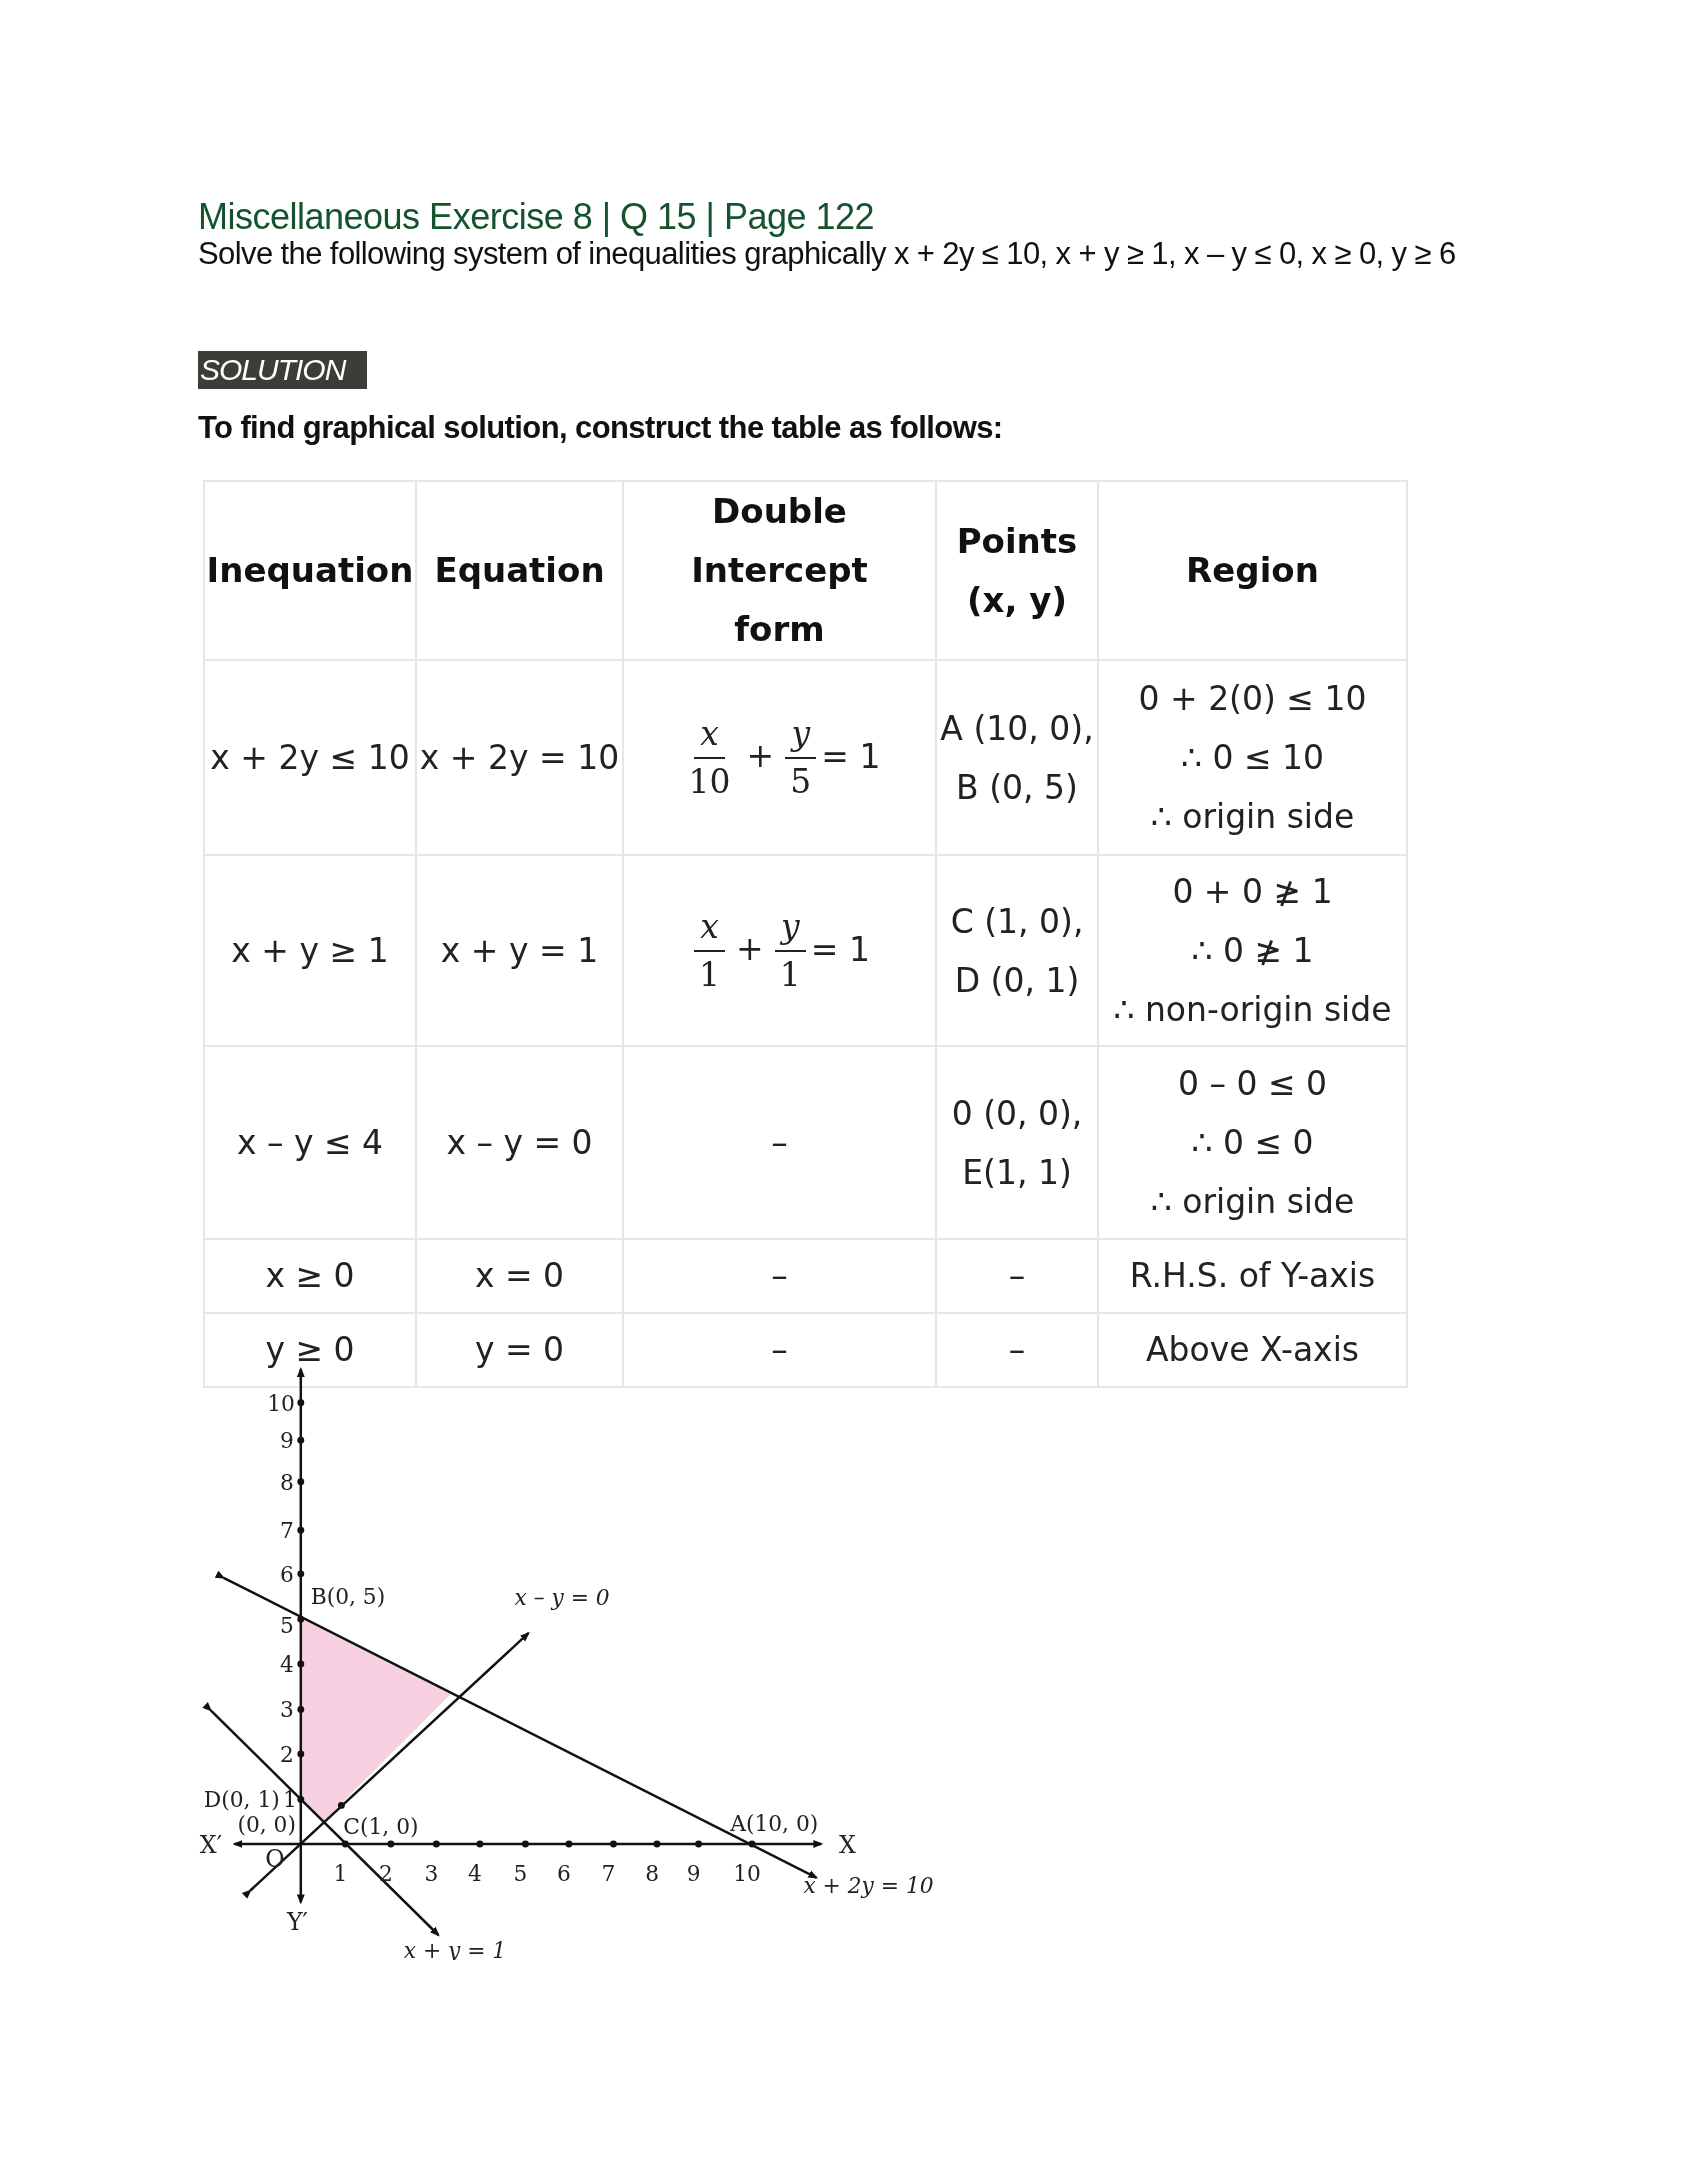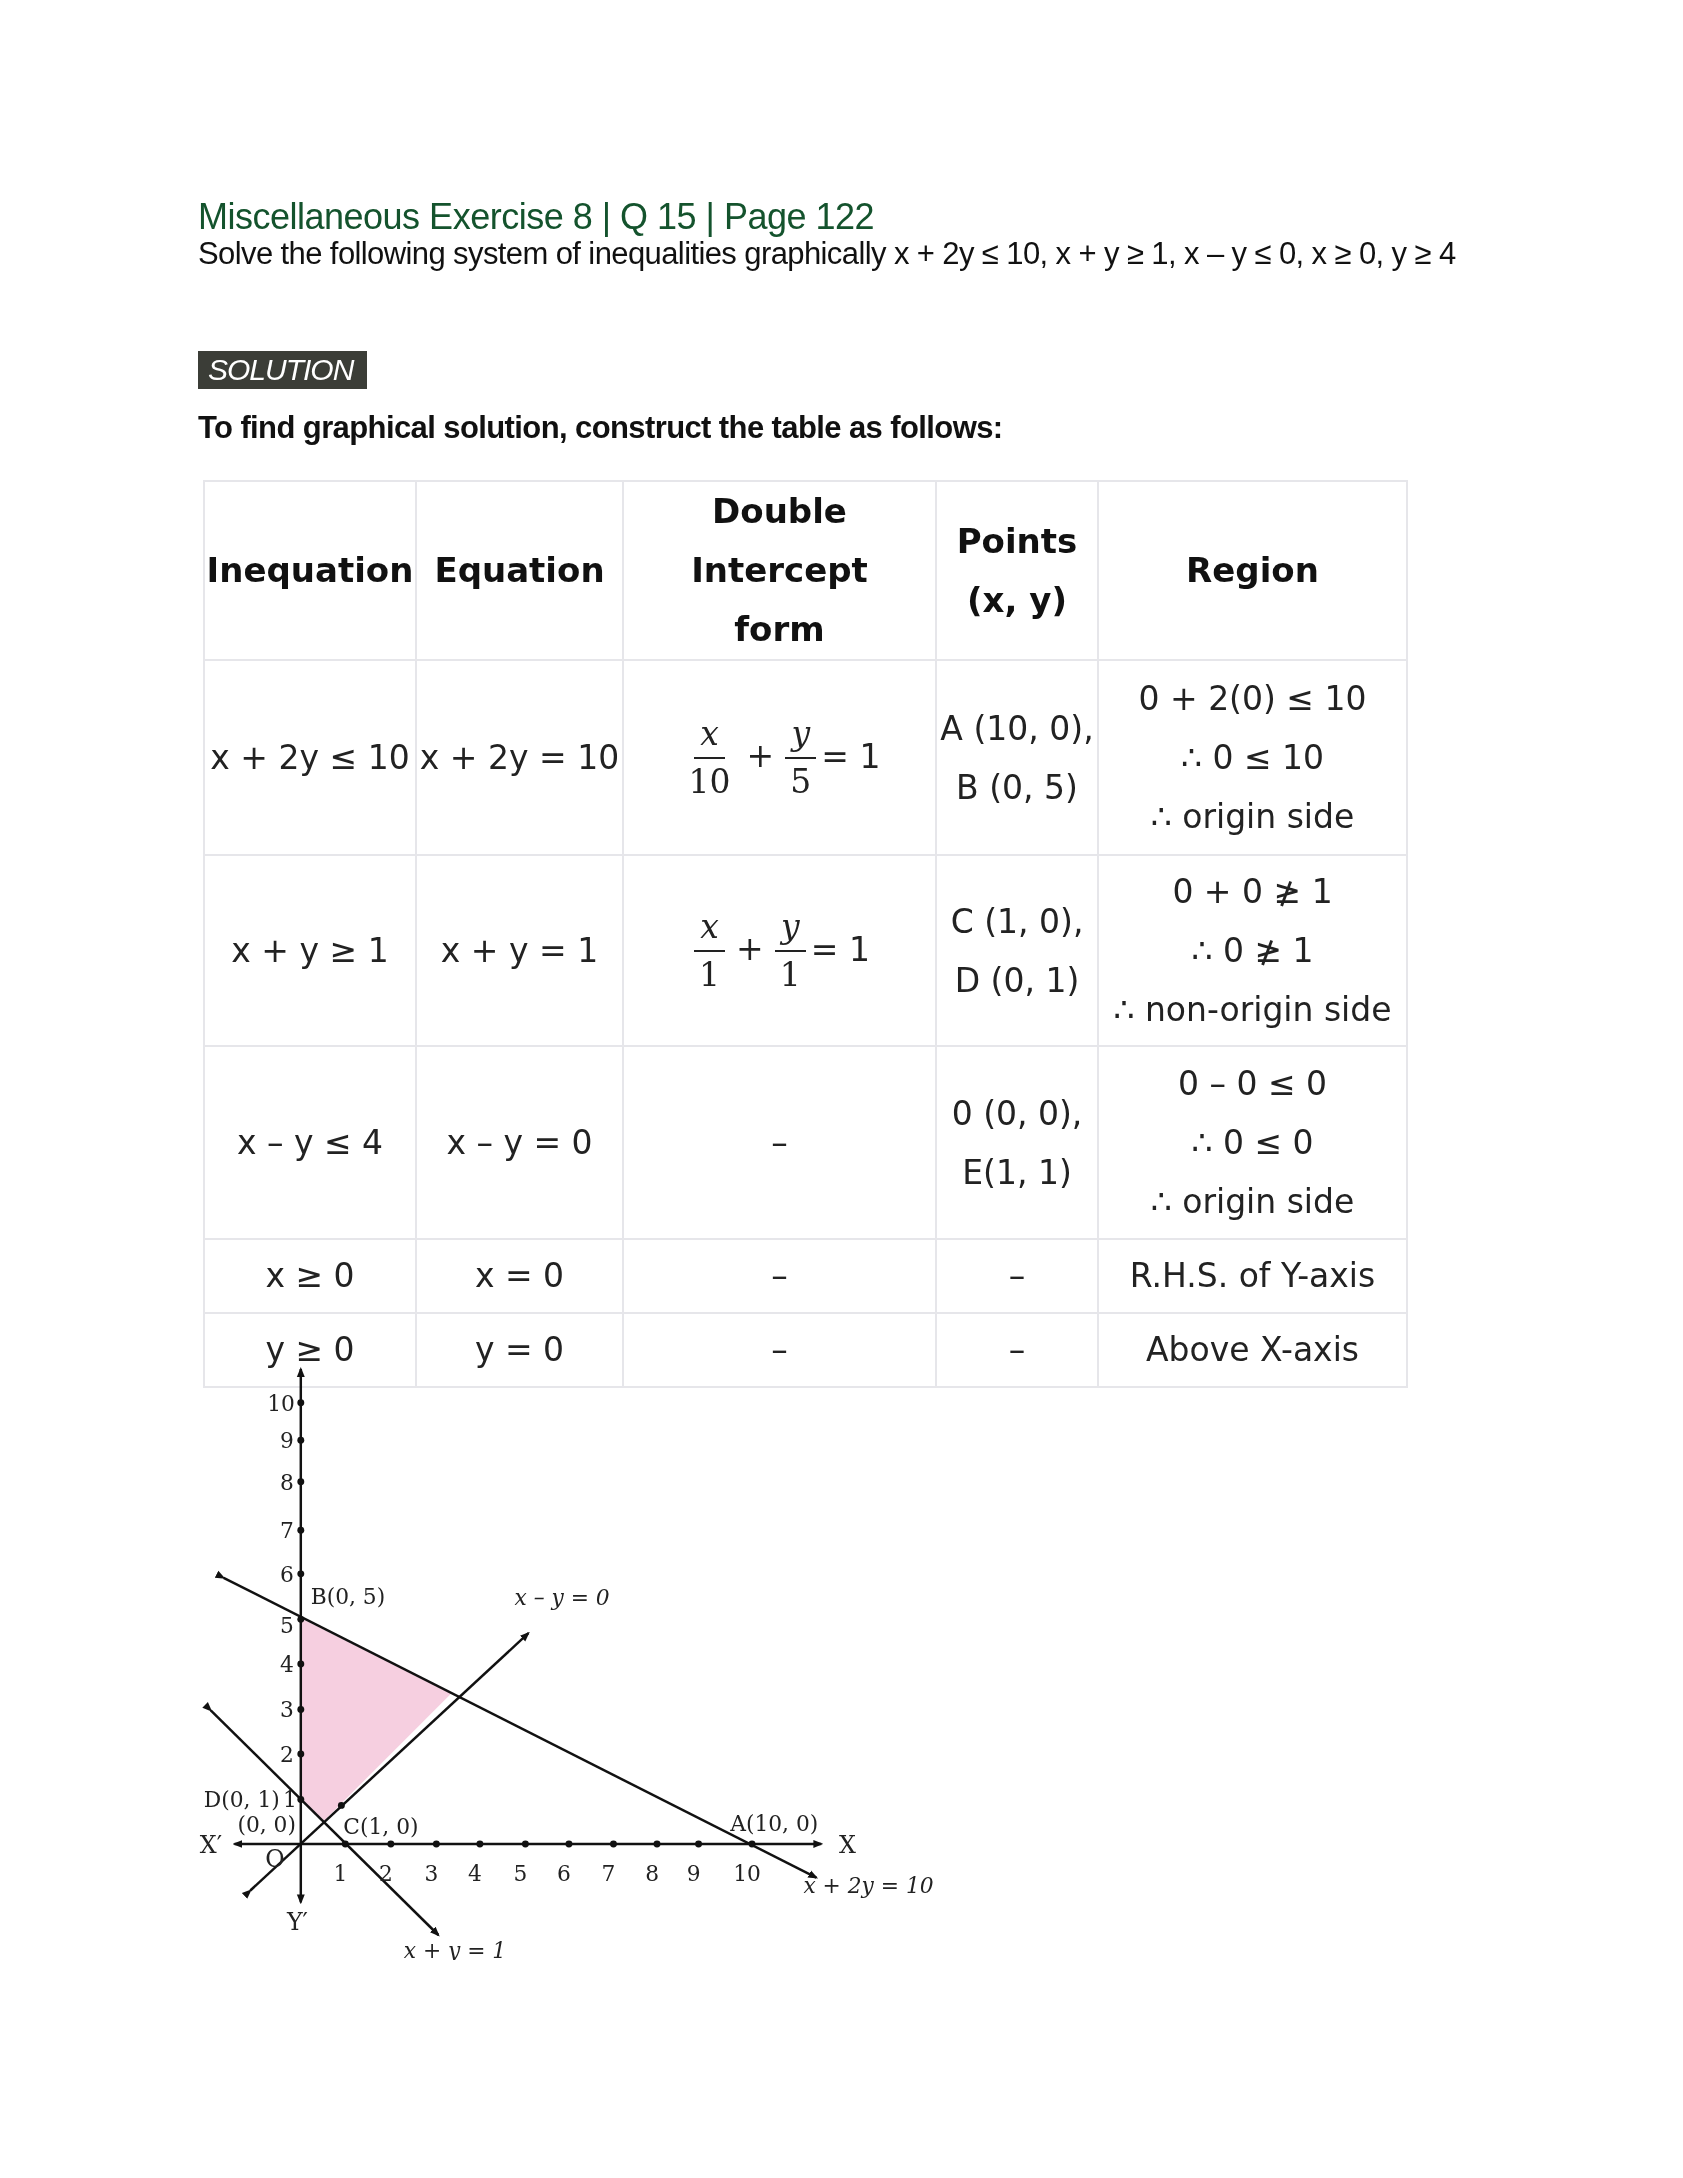--- a/index.html
+++ b/index.html
@@ -1,19 +1,19 @@
 <!DOCTYPE html>
 <html><head>
 <meta charset="utf-8">
 <style>
   html,body{margin:0;padding:0;background:#ffffff;}
   body{width:1683px;height:2178px;position:relative;overflow:hidden;font-family:"Liberation Sans",sans-serif;color:#111;}
   .heading{position:absolute;left:198px;top:196px;font-size:36px;font-weight:normal;color:#14532d;letter-spacing:-0.5px;white-space:nowrap;}
   .question{position:absolute;left:198px;top:234px;width:1287px;font-size:31px;line-height:40px;color:#111;letter-spacing:-0.6px;}
-  .solution{position:absolute;left:198px;top:351px;width:169px;height:38px;background:#3b3d37;color:#fff;font-style:italic;font-size:30px;line-height:38px;letter-spacing:-1px;padding-left:10px;box-sizing:border-box;overflow:hidden;white-space:nowrap;}
+  .solution{position:absolute;left:198px;top:351px;width:169px;height:38px;background:#3b3d37;color:#fff;font-style:italic;font-size:30px;line-height:38px;letter-spacing:-1px;padding-left:2px;box-sizing:border-box;overflow:hidden;white-space:nowrap;}
   .intro{position:absolute;left:198px;top:410px;font-size:31px;color:#111;letter-spacing:-0.6px;white-space:nowrap;font-weight:bold;}
   table.ineq{position:absolute;left:203px;top:480px;border-collapse:collapse;font-family:"DejaVu Sans",sans-serif;color:#222;}
   table.ineq td, table.ineq th{border:2px solid #e6e6ea;text-align:center;vertical-align:middle;padding:0;font-size:33px;font-weight:normal;line-height:59px;}
   table.ineq th{font-weight:bold;color:#111;font-size:34px;}
   table.ineq tr.hdr{height:129px;}
   table.ineq tr.r1{height:195px;}
   table.ineq tr.r2{height:191px;}
   table.ineq tr.r3{height:193px;}
   table.ineq tr.r4{height:74px;}
   table.ineq tr.r5{height:74px;}
@@ -24,21 +24,21 @@
   .frac .den{padding:0 6px;}
   .op{font-family:"DejaVu Serif",serif;margin:0 6px;}
   .stack div{line-height:59px;}
   svg.graph{position:absolute;left:188px;top:1346px;}
   svg text{font-family:"DejaVu Serif",serif;fill:#222;}
 </style>
 </head>
 <body>
 
 <div class="heading">Miscellaneous  Exercise 8 | Q 15 | Page 122</div>
-<div class="question">Solve the following system of inequalities graphically x + 2y ≤ 10, x + y ≥ 1, x – y ≤ 0, x ≥ 0, y ≥ 4</div>
+<div class="question">Solve the following system of inequalities graphically x + 2y ≤ 10, x + y ≥ 1, x – y ≤ 0, x ≥ 0, y ≥ 6</div>
 <div class="solution">SOLUTION</div>
 <div class="intro">To find graphical solution, construct the table as follows:</div>
 
 <table class="ineq">
   <tbody>
       <tr class="hdr">
     <th class="c1">Inequation</th>
     <th class="c2">Equation</th>
     <th class="c3 stack">
       <div>Double Intercept</div>

